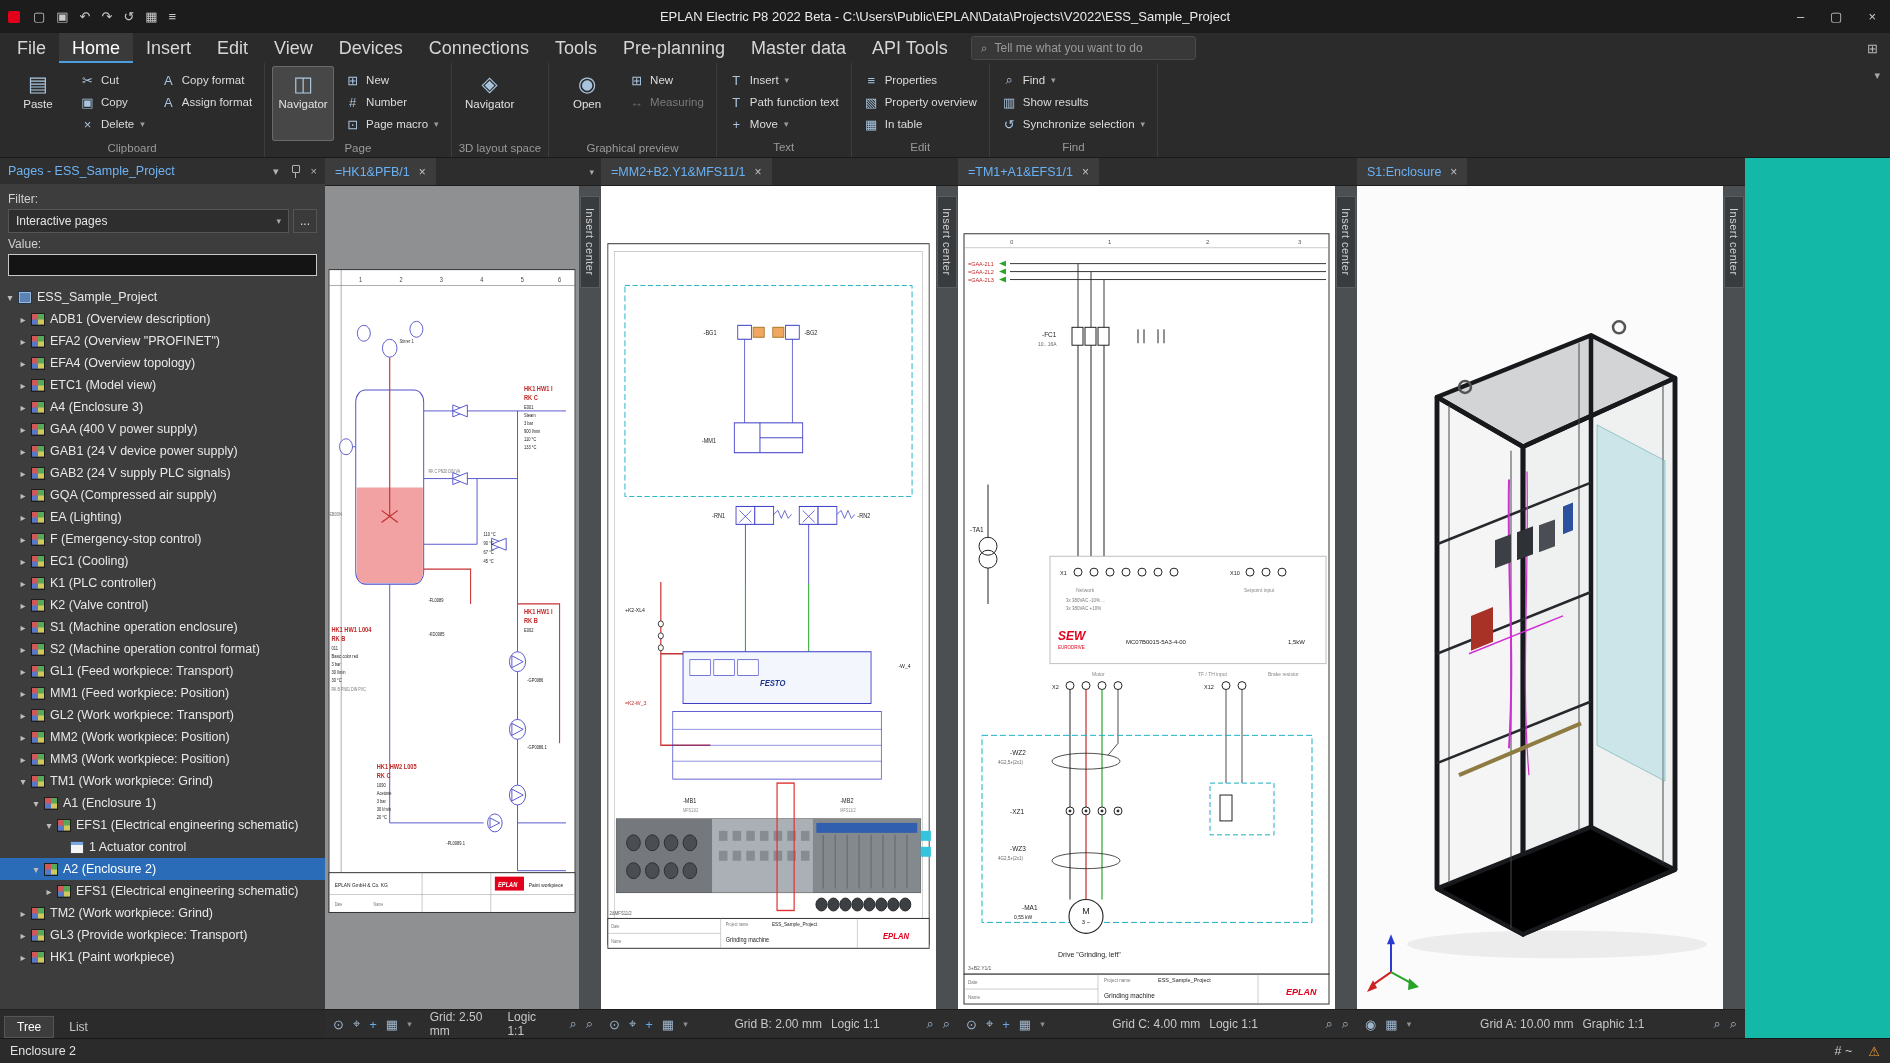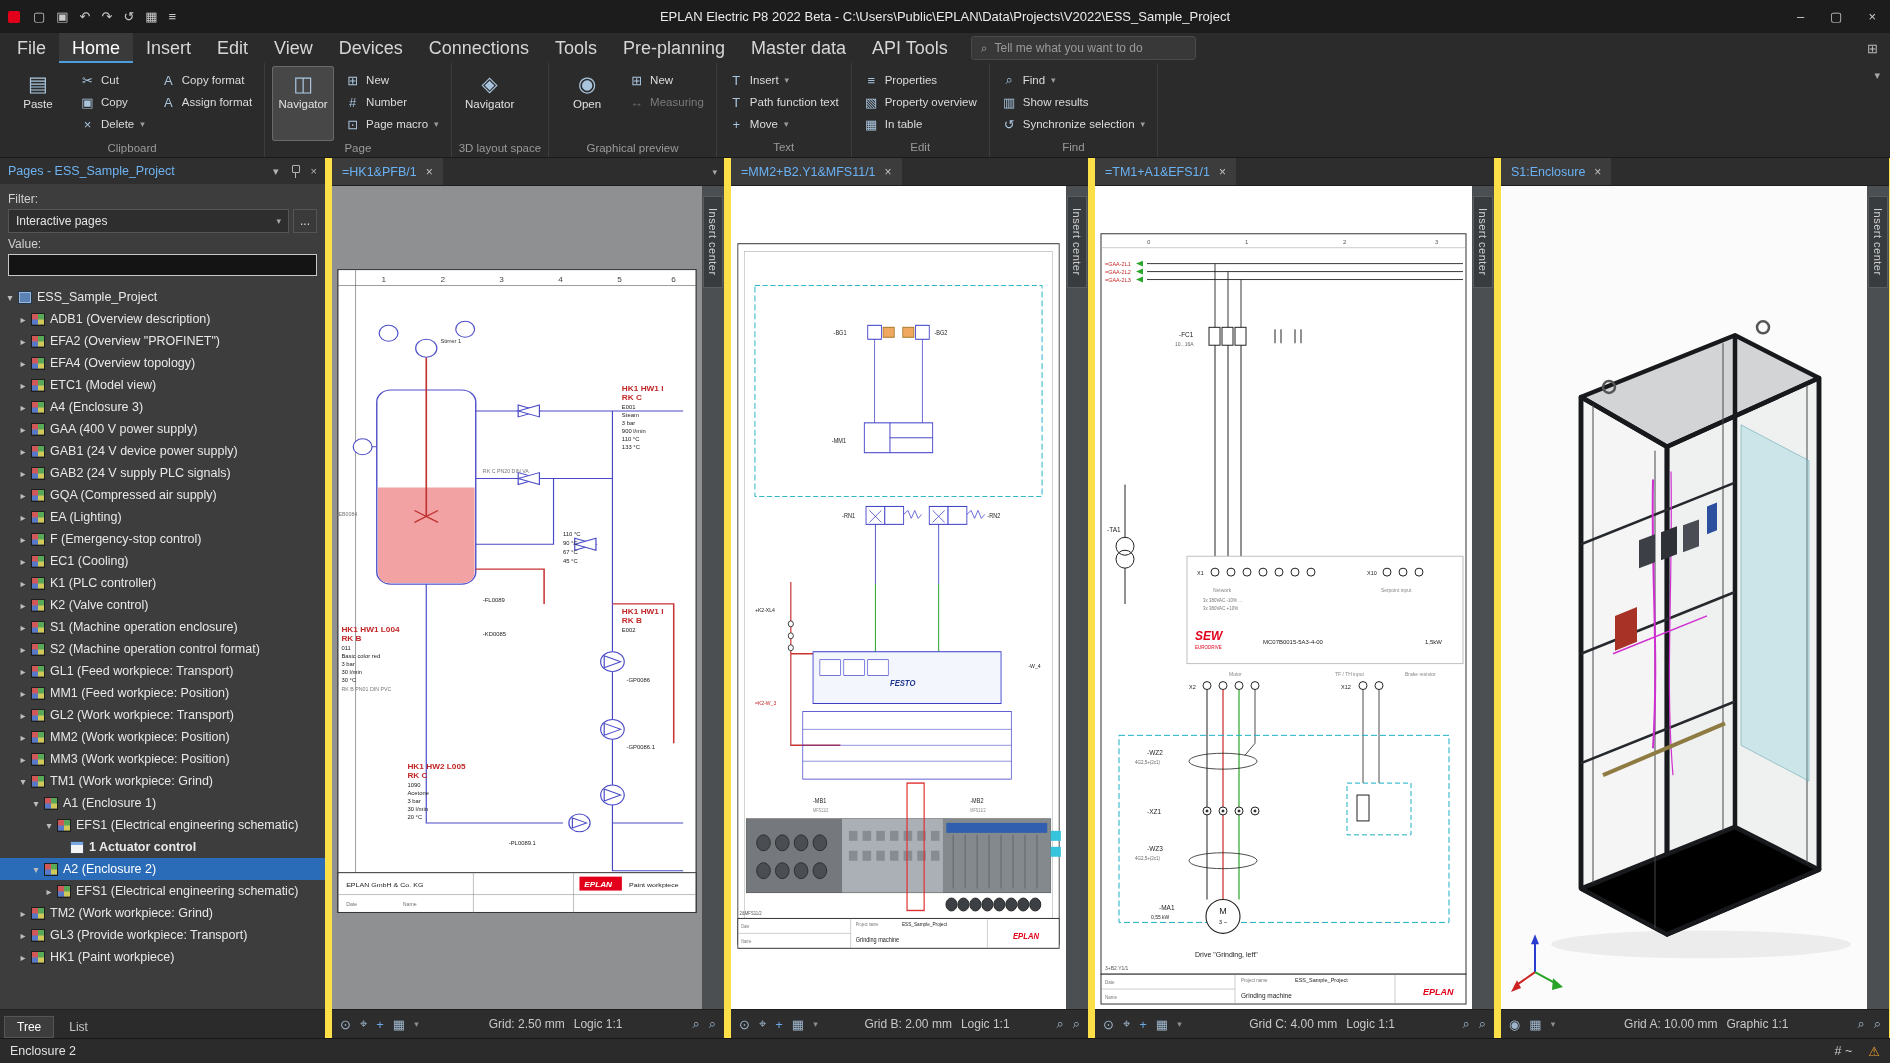--- a/index.html
+++ b/index.html
@@ -33,21 +33,21 @@
   .big-btn.pressed{background:#474747;box-shadow:inset 0 0 0 1px #6a6a6a}
   .rcol{display:flex;flex-direction:column;gap:2px;padding-top:4px}
   .small-btn{display:flex;align-items:center;gap:6px;height:20px;padding:0 5px;font-size:11.5px;color:#dcdcdc;border-radius:2px;white-space:nowrap}
   .small-btn .sicon{width:15px;text-align:center;color:#a9c4dd;font-size:13px}
   .small-btn .sarrow{color:#9a9a9a;font-size:9px}
   .small-btn.disabled .slabel{color:#7b7b7b}
   .small-btn.disabled .sicon{color:#686868}
   .ribbon-right{position:absolute;right:10px;top:6px;color:#a9a9a9;font-size:11px}
 
   
-  .main{flex:1;min-height:0;display:flex;gap:7px;background:#fde047}
+  .main{flex:1;min-height:0;display:flex;background:#14b8a6}
 
   
   .sidebar{width:325px;flex:none;background:#3d3d3d;display:flex;flex-direction:column}
   .dock-header{height:26px;flex:none;background:#2f2f2f;display:flex;align-items:center;padding:0 8px;font-size:12.5px;color:#6fb3f2}
   .hicons{margin-left:auto;display:flex;gap:12px;align-items:center;color:#b3b3b3;font-size:11px}
   .pin-shape{position:relative;width:8px;height:13px;display:inline-block}
   .pin-shape::before{content:"";position:absolute;top:0;left:1px;width:6px;height:6px;border:1px solid #b3b3b3;border-radius:1px}
   .pin-shape::after{content:"";position:absolute;top:8px;left:4px;width:1px;height:5px;background:#b3b3b3}
   .side-tabs{height:26px;flex:none;display:flex;background:#313131;border-bottom:1px solid #2a2a2a}
   .side-tab{padding:0 7px;display:flex;align-items:center;font-size:11.5px;color:#c6c6c6;border-right:1px solid #282828}
@@ -60,21 +60,21 @@
   .fmore{width:24px;height:24px;flex:none;background:#3a3a3a;border:1px solid #555;display:flex;align-items:center;justify-content:center;color:#ddd;box-sizing:border-box}
   .vinput{width:100%;height:22px;background:#141414;border:1px solid #c8c8c8;box-sizing:border-box;color:#eee;font-family:"Liberation Sans",sans-serif;font-size:12px;padding:0 4px}
   .tree{flex:1;min-height:0;overflow:hidden;padding-top:2px;background:#3d3d3d}
   .trow{height:22px;display:flex;align-items:center;font-size:12.5px;color:#e8e8e8;white-space:nowrap}
   .trow.selected{background:#2a6cb8;color:#fff}
   .texp{width:14px;flex:none;text-align:center;color:#bdbdbd;font-size:10px}
   .ticon{width:14px;height:13px;flex:none;margin:0 5px 0 1px;box-sizing:border-box}
   .ti-structure{background-image:linear-gradient(90deg,#d05858 50%,#58a858 50%),linear-gradient(90deg,#5878c8 50%,#d0c858 50%);background-size:100% 50%,100% 50%;background-position:0 0,0 100%;background-repeat:no-repeat;border:1px solid #1e1e1e}
   .ti-project{background:#5a82b4;border:1px solid #23364c;box-shadow:inset 0 0 0 1px #9ab8d8}
   .ti-page{background:linear-gradient(#7aa7e0 30%,#f4f4f4 30%);border:1px solid #404a56}
-  .tlabel.bold{font-weight:bold}
+  .tlabel.bold{font-weight:normal}
   .bottom-tabs{height:28px;flex:none;background:#2b2b2b;display:flex;align-items:flex-end;gap:2px;padding:0 4px;border-top:1px solid #222}
   .btab{padding:4px 13px;font-size:12px;color:#c6c6c6}
   .btab.active{background:#3d3d3d;color:#fff;box-shadow:inset 0 0 0 1px #555}
 
   
   .panel{flex:none;display:flex;flex-direction:column;background:#2b2b2b}
   .doc-tabbar{height:27px;flex:none;background:#2d2d2d;display:flex;align-items:stretch;border-bottom:1px solid #1e1e1e}
   .doc-tab{display:flex;align-items:center;gap:9px;padding:0 10px;background:#3c3c3c;color:#6ab2f5;font-size:12.5px;white-space:nowrap}
   .doc-tab .close{color:#c2c2c2;font-size:12px}
   .tabbar-menu{margin-left:auto;align-self:center;padding:0 7px;color:#a8a8a8;font-size:9px}
@@ -472,21 +472,21 @@
             <span class="ticon ti-structure"></span>
             <span class="tlabel">HK1 (Paint workpiece)</span>
           </div>
         </div>
       <div class="bottom-tabs" id="bottom-tabs">
           <div class="btab active">Tree</div>
           <div class="btab">List</div>
         </div>
     </div>
 
-    <div class="panel" style="width:392px">
+    <div class="panel" style="width:276px">
       <div class="doc-tabbar">
         <div class="doc-tab">
           <span>=HK1&amp;PFB/1</span>
           <span class="close">×</span>
         </div>
         <span class="tabbar-menu">▾</span>
       </div>
       <div class="doc-body">
         <svg class="doc-canvas" viewBox="0 0 314 827" preserveAspectRatio="none">
           <rect width="314" height="827" fill="#8e9092"></rect>

